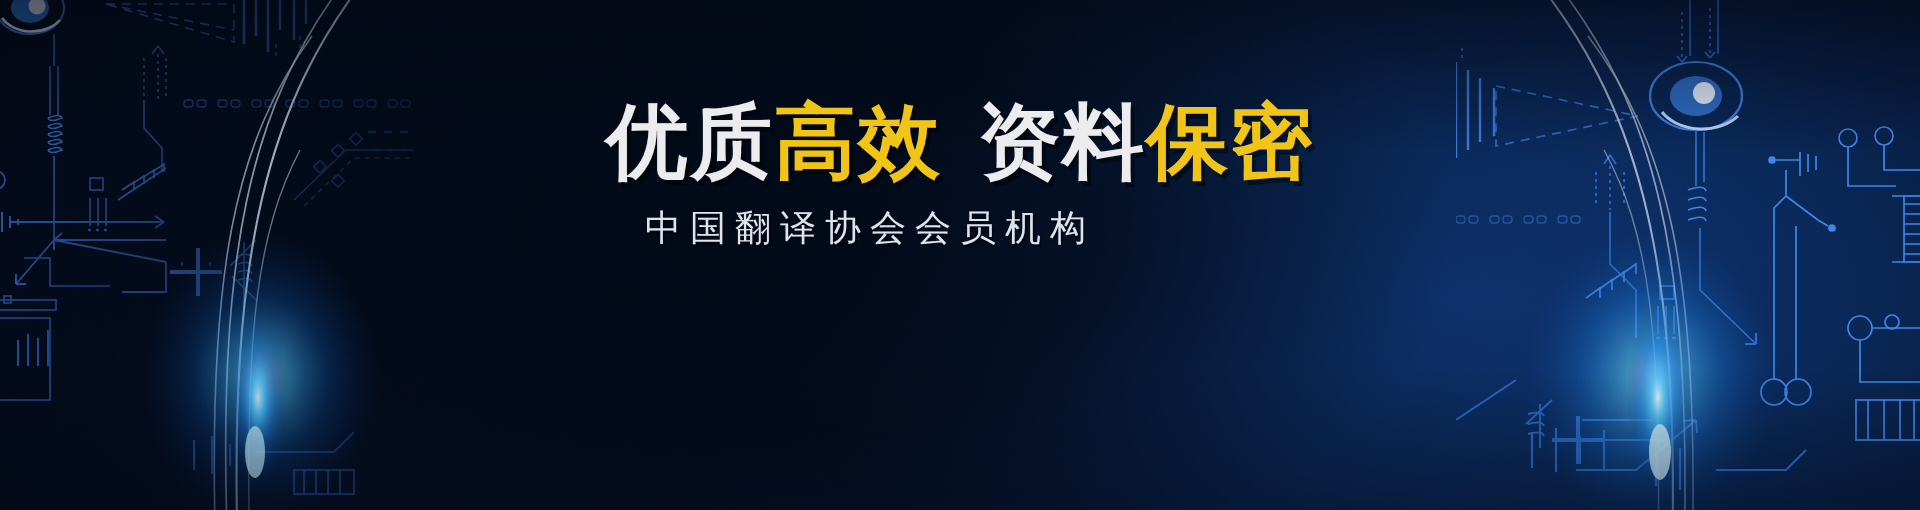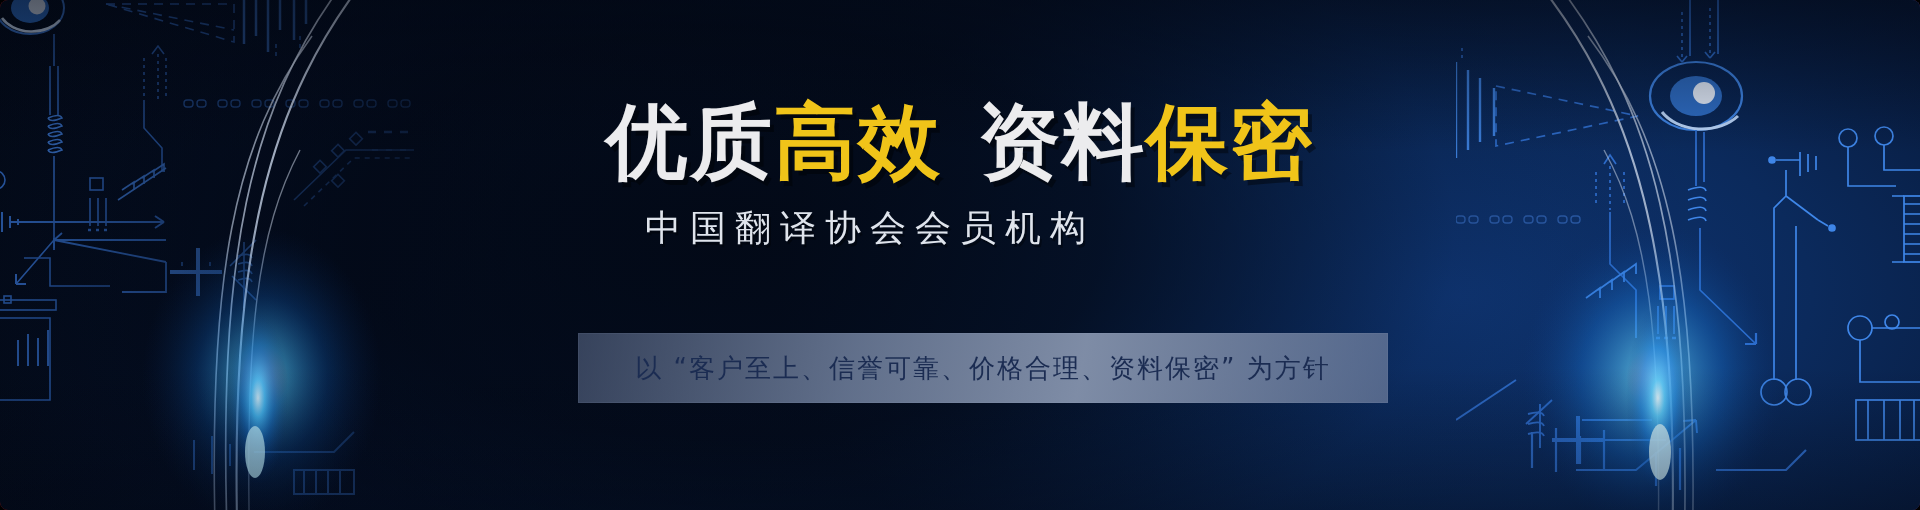--- a/index.html
+++ b/index.html
@@ -10,21 +10,20 @@
   body {
     font-family: "DejaVu Sans", "Liberation Sans", sans-serif;
   }
 
   #banner {
     position: relative;
     width: 1920px;
     height: 510px;
     overflow: hidden;
     background: #b91c1c;
-    border-radius: 8px;
   }
 
   
   .bg-base {
     position: absolute;
     inset: 0;
     background:
       radial-gradient(ellipse 1100px 620px at 76% 58%, #0f3675 0%, #0b2a5c 32%, #07193a 62%, rgba(4,12,30,0) 100%),
       linear-gradient(100deg, #030a18 0%, #05112a 22%, #071a3c 48%, #0a2a5e 72%, #0d3878 88%, #0a2c63 100%);
   }
@@ -412,18 +411,15 @@
   <div class="bg-topdark"></div>
 
   <div class="content">
 
     <div class="headline">
       <span class="seg white">优质</span><span class="seg gold">高效</span><span class="gap"></span><span class="seg white">资料</span><span class="seg gold">保密</span>
     </div>
 
     <div class="subtitle">中国翻译协会会员机构</div>
 
-    <div class="slogan-bar">
-      <span class="slogan-text">以 “客户至上、信誉可靠、价格合理、资料保密” 为方针</span>
-    </div>
 
   </div>
 </div>
 
 </body></html>

